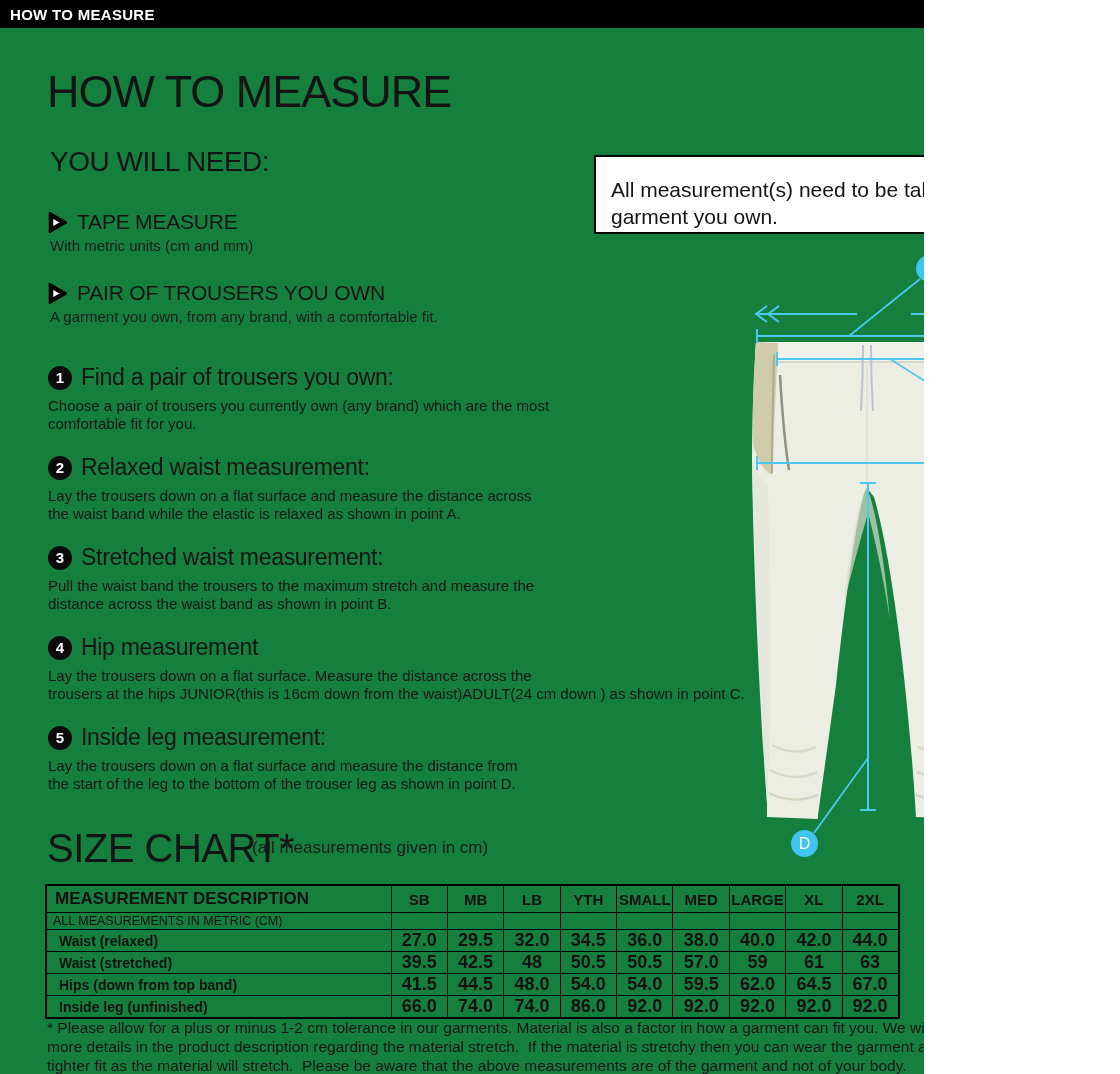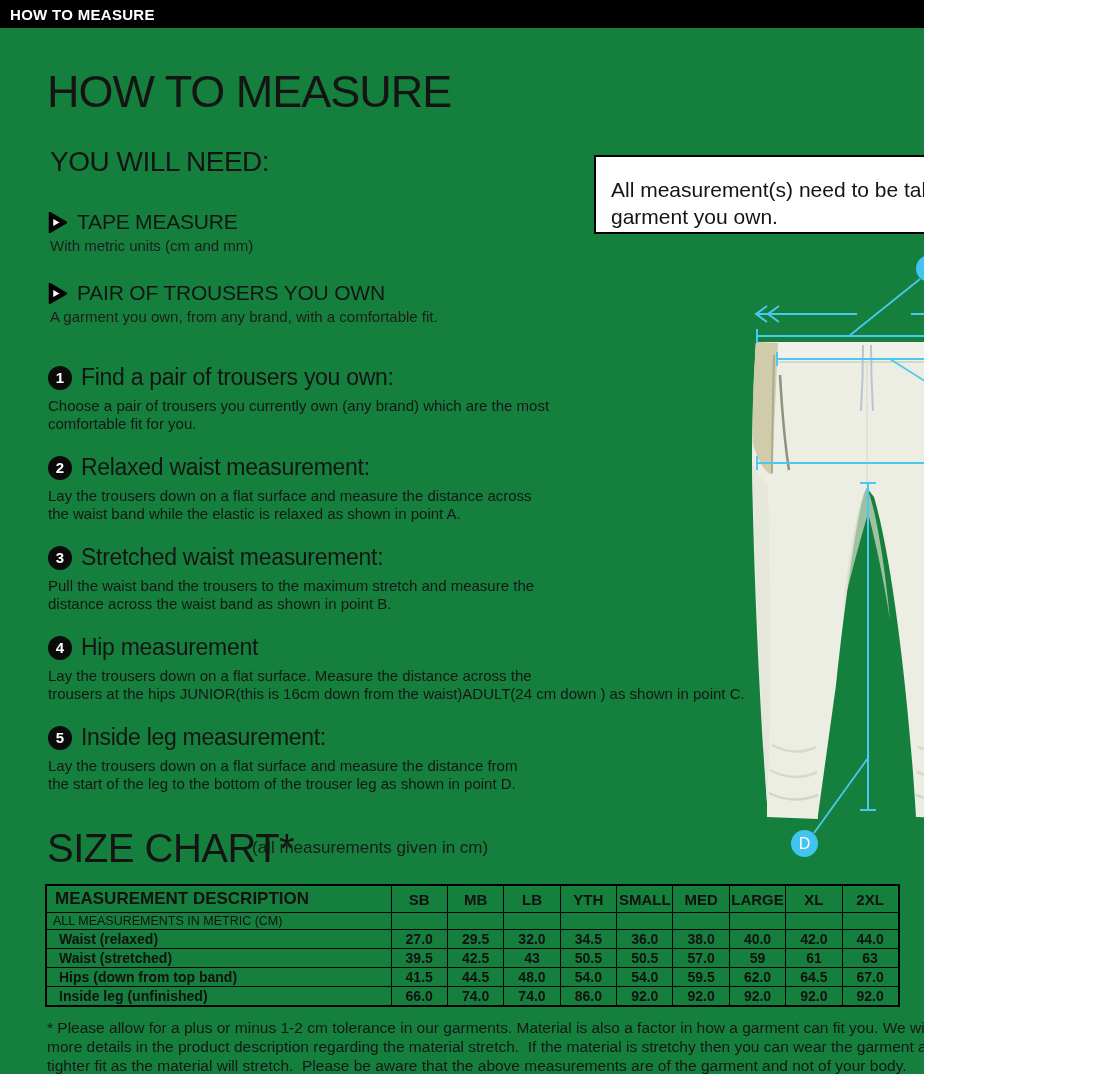--- a/index.html
+++ b/index.html
@@ -79,21 +79,21 @@
   }
   table.sizes th, table.sizes td {
     border:1px solid #000; vertical-align:middle; overflow:hidden; white-space:nowrap;
   }
   table.sizes col.desc { width:345px; }
   table.sizes col.size { width:56.4px; }
   th.desc-h { font-size:17px; font-weight:700; text-align:left; padding:3px 8px; height:25px; }
   th.size-h { font-size:15px; font-weight:700; text-align:center; height:25px; }
   tr.metric td { font-size:12.5px; font-weight:400; text-align:left; padding:1px 6px; height:16px; }
   td.rlabel { font-size:14px; font-weight:700; text-align:left; padding:1px 12px; height:19px; }
-  td.val { font-size:14px; font-weight:600; text-align:center; height:19px; }
+  td.val { font-size:18px; font-weight:600; text-align:center; height:19px; }
   
   .disclaimer {
     position:absolute; left:47px; top:1018px; width:1050px;
     font-size:15.5px; line-height:19px; color:#161616; white-space:pre-wrap;
   }
 </style>
 </head>
 <body>
 
 <div id="page">
@@ -328,21 +328,21 @@
         <td class="val">36.0</td>
         <td class="val">38.0</td>
         <td class="val">40.0</td>
         <td class="val">42.0</td>
         <td class="val">44.0</td>
       </tr>
       <tr>
         <td class="rlabel">Waist (stretched)</td>
         <td class="val">39.5</td>
         <td class="val">42.5</td>
-        <td class="val">43</td>
+        <td class="val">48</td>
         <td class="val">50.5</td>
         <td class="val">50.5</td>
         <td class="val">57.0</td>
         <td class="val">59</td>
         <td class="val">61</td>
         <td class="val">63</td>
       </tr>
       <tr>
         <td class="rlabel">Hips (down from top band)</td>
         <td class="val">41.5</td>

